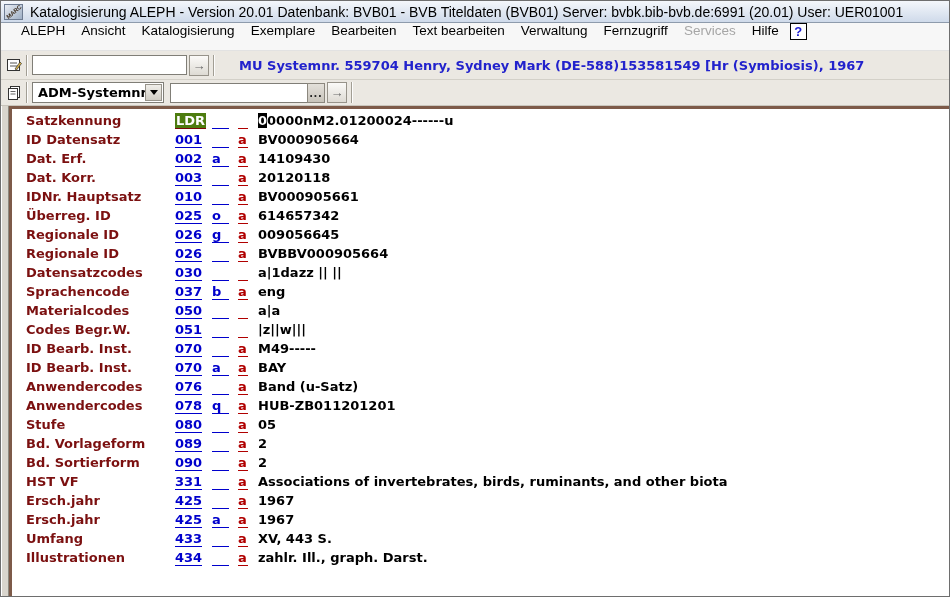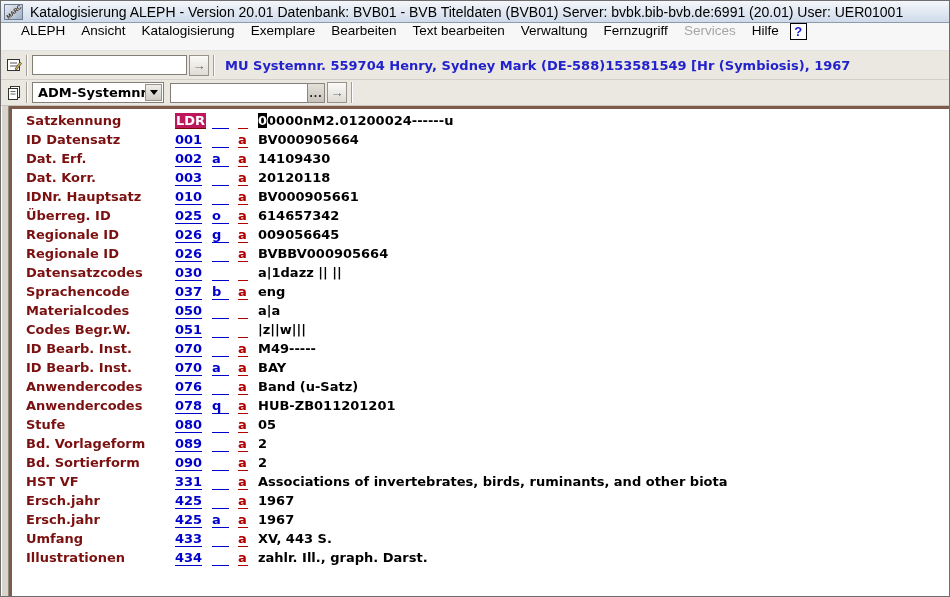--- a/index.html
+++ b/index.html
@@ -23,35 +23,35 @@
   .tb { background: #ebe8e2; display: flex; align-items: center; }
   .tb1 { height: 29px; flex: 0 0 29px; border-bottom: 1px solid #d3d0c8; }
   .tb2 { height: 26px; flex: 0 0 26px; border-bottom: 1px solid #c9c5bc; }
   .tool-icon-box { width: 25px; display: flex; justify-content: center; align-items: center; }
   .sep { width: 2px; height: 21px; border-left: 1px solid #a29e94; border-right: 1px solid #fdfdfd; }
   .tb-input { height: 20px; border: 1px solid #807e77; background: #fff; margin-left: 4px; font: 13px "DejaVu Sans", sans-serif; padding: 0 3px; outline: none; }
   .inp1 { width: 155px; }
   .inp2 { width: 137px; margin-left: 6px; border-right: none; }
   .go-btn { width: 20px; height: 21px; margin-left: 2px; background: linear-gradient(#fbfaf8,#dedbd4); border: 1px solid #97938a; color: #6a6a6a; font-weight: bold; font-size: 13px; display: flex; align-items: center; justify-content: center; cursor: pointer; }
   .browse-btn { width: 18px; height: 20px; background: linear-gradient(#e3e0da,#c8c4bb); border: 1px solid #8b877e; color: #222; font-weight: bold; font-size: 12px; display: flex; align-items: center; justify-content: center; letter-spacing: 1px; cursor: pointer; }
-  .record-info { margin-left: 10px; color: #2222cc; font: bold 13px "DejaVu Sans", sans-serif; white-space: nowrap; }
+  .record-info { margin-left: 24px; color: #2222cc; font: bold 13px "DejaVu Sans", sans-serif; white-space: nowrap; }
   .dropdown { display: flex; width: 132px; height: 21px; border: 1px solid #807e77; background: #fff; margin-left: 4px; align-items: center; }
   .dd-text { flex: 1; padding-left: 5px; font: bold 13px "DejaVu Sans", sans-serif; color: #000; white-space: nowrap; overflow: hidden; }
   .dd-btn { width: 17px; height: 17px; margin-right: 1px; background: linear-gradient(#f0eee9,#cfccc4); border: 1px solid #97938a; display: flex; align-items: center; justify-content: center; cursor: pointer; }
   .dd-arrow { width: 0; height: 0; border-left: 4px solid transparent; border-right: 4px solid transparent; border-top: 5px solid #000; }
 
   
   .main { flex: 1; display: flex; min-height: 0; background: #fff; }
   .splitter { flex: 0 0 8px; background: #d9d5cd; border-left: 1px solid #ffffff; border-right: 1px solid #8e8a80; cursor: ew-resize; }
   .record-pane { flex: 1; border-top: 3px solid #7d5a49; border-left: 3px solid #7d5a49; background: #fff; padding-top: 4px; overflow: hidden; }
   .frow { display: flex; height: 19px; line-height: 18px; font: bold 13px "DejaVu Sans", sans-serif; white-space: pre; align-items: flex-start; }
   .flabel { width: 163px; flex: 0 0 163px; padding-left: 14px; color: #7b1010; overflow: hidden; }
   .ftag { width: 37px; flex: 0 0 37px; color: #0000cc; }
   .ftag .u { border-bottom-color: #0000cc; min-width: 27px; }
-  .ftag.sel .u { background: #be185d; color: #fff; border-bottom-color: #7b0808; padding: 0 1px; }
+  .ftag.sel .u { background: #4d7c0f; color: #fff; border-bottom-color: #7b0808; padding: 0 1px; }
   .find { width: 26px; flex: 0 0 26px; color: #0000cc; }
   .find .u { border-bottom-color: #0000cc; min-width: 17px; }
   .fsub { width: 20px; flex: 0 0 20px; color: #b00000; }
   .fsub .u { border-bottom-color: #b00000; min-width: 10px; }
   .u { display: inline-block; border-bottom: 1px solid transparent; height: 16px; }
   .fval { color: #000; flex: 1; overflow: hidden; }
   .cursor { background: #000; color: #fff; }
 
   
   .ticon { display: block; }

